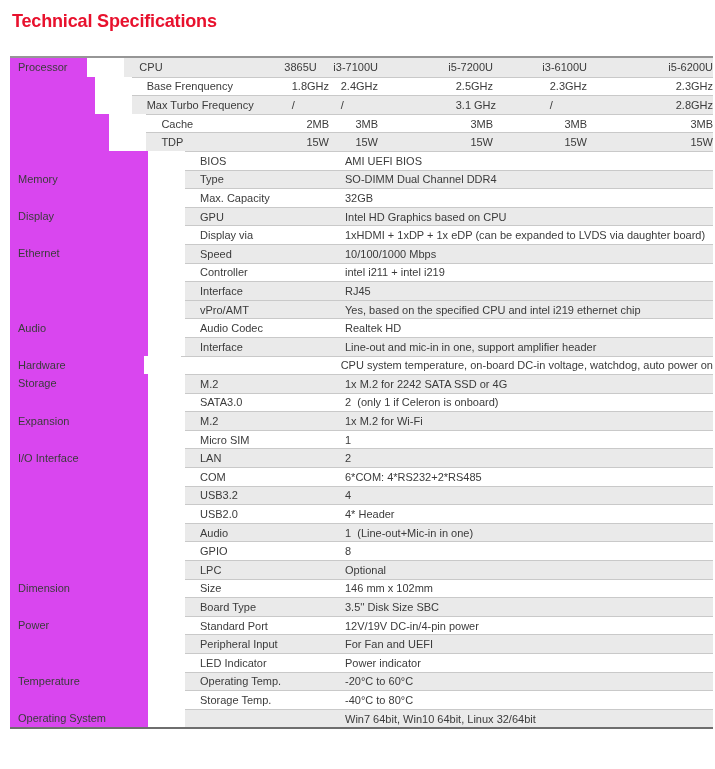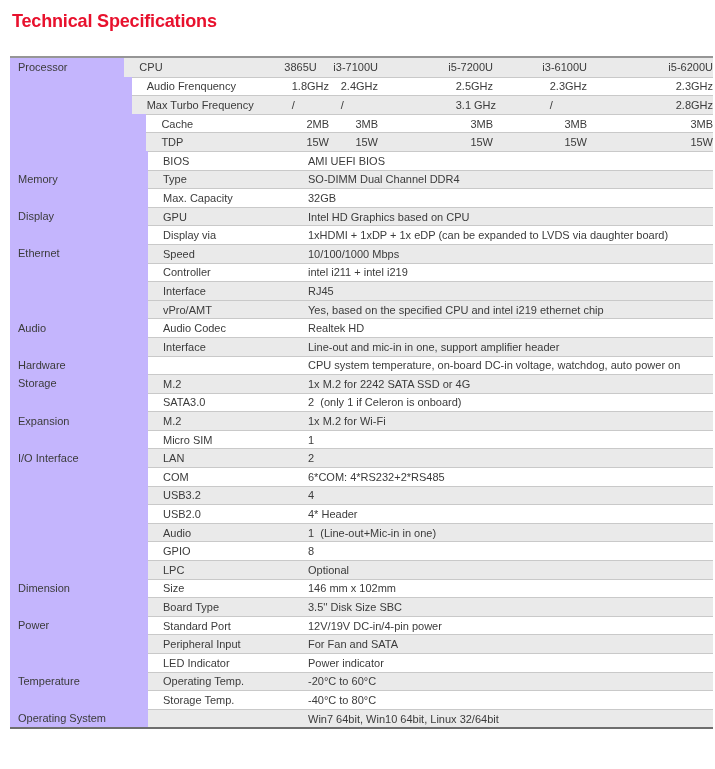--- a/index.html
+++ b/index.html
@@ -32,29 +32,30 @@
     box-sizing: border-box;
     font-size: 11px;
     color: #3b3b3b;
   }
   .cat {
     width: 138px;
     box-sizing: border-box;
     padding-left: 8px;
     display: flex;
     align-items: center;
-    background: #c4b5fd;
+    background: #d946ef;
     white-space: nowrap;
   }
   .right {
     flex: 1;
     display: flex;
     align-items: center;
     box-sizing: border-box;
     height: 100%;
+    margin-left: 37px;
   }
   .row:not(:first-child) .right {
     border-top: 1px solid #c9c9c9;
   }
   .row.striped .right {
     background: #eaeaea;
   }
   .attr {
     width: 160px;
     box-sizing: border-box;
@@ -91,21 +92,21 @@
           <span class="v1">i3-7100U</span>
           <span class="v2">i5-7200U</span>
           <span class="v3">i3-6100U</span>
           <span class="v4">i5-6200U</span>
         </div>
       </div>
     </div>
     <div class="row">
       <div class="cat"></div>
       <div class="right">
-        <div class="attr">Audio Frenquency</div>
+        <div class="attr">Base Frenquency</div>
         <div class="vals">
           <span class="v0">1.8GHz</span>
           <span class="v1">2.4GHz</span>
           <span class="v2">2.5GHz</span>
           <span class="v3">2.3GHz</span>
           <span class="v4">2.3GHz</span>
         </div>
       </div>
     </div>
     <div class="row striped">
@@ -379,21 +380,21 @@
         <div class="vals">
           <span class="vfull">12V/19V DC-in/4-pin power</span>
         </div>
       </div>
     </div>
     <div class="row striped">
       <div class="cat"></div>
       <div class="right">
         <div class="attr">Peripheral Input</div>
         <div class="vals">
-          <span class="vfull">For Fan and SATA</span>
+          <span class="vfull">For Fan and UEFI</span>
         </div>
       </div>
     </div>
     <div class="row">
       <div class="cat"></div>
       <div class="right">
         <div class="attr">LED Indicator</div>
         <div class="vals">
           <span class="vfull">Power indicator</span>
         </div>

